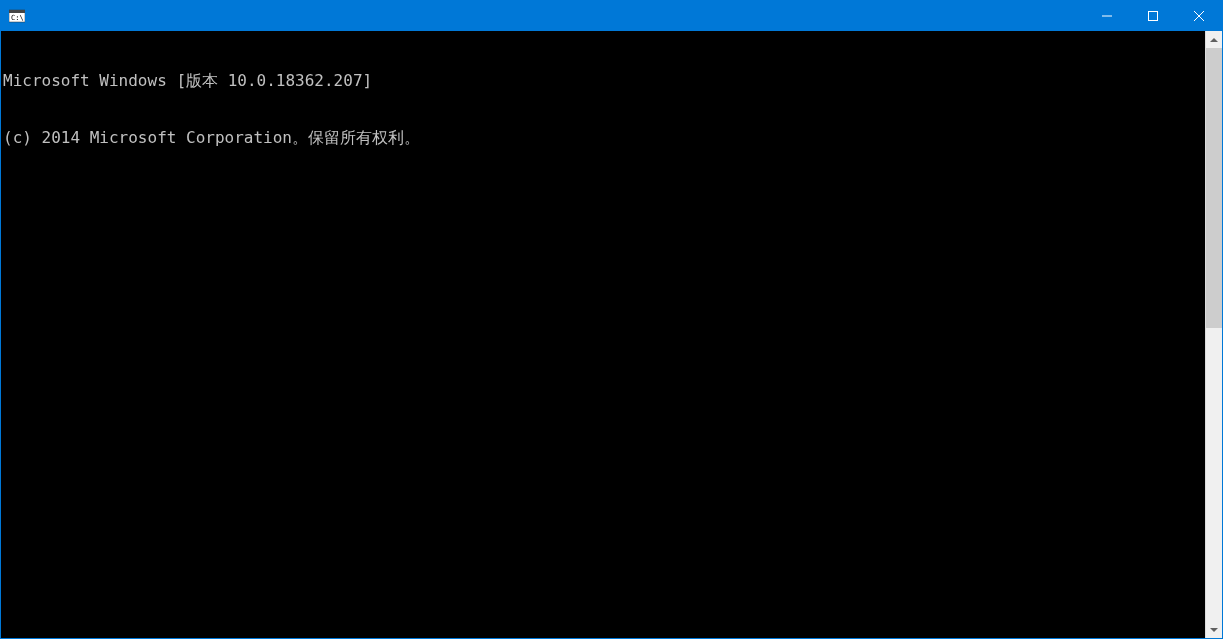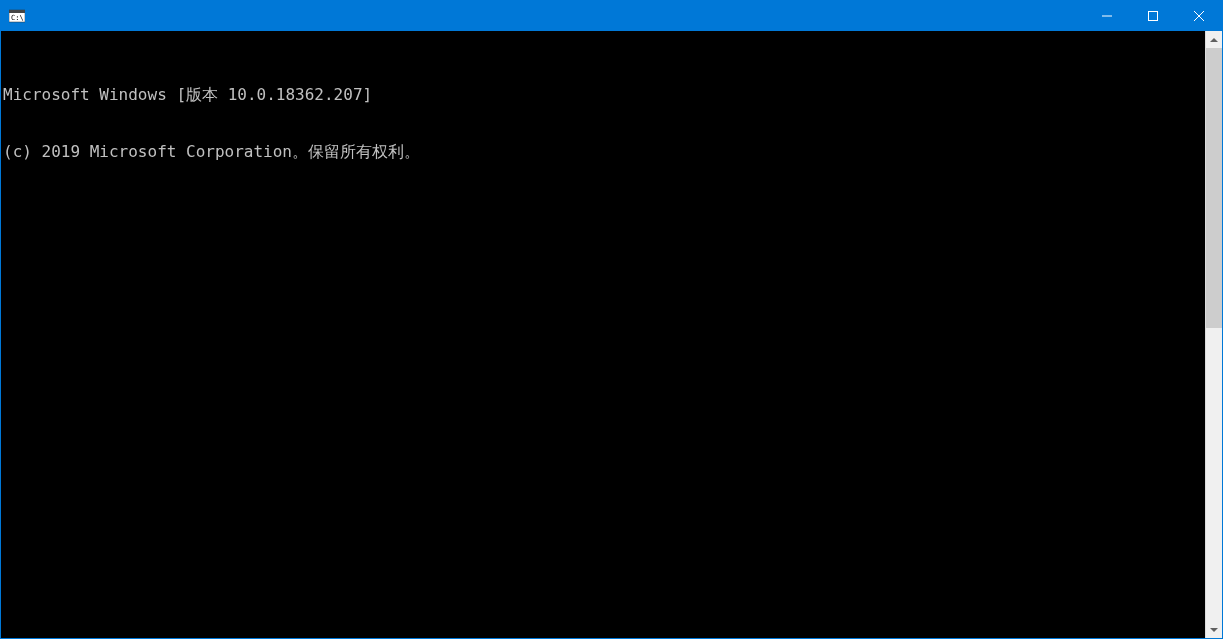--- a/index.html
+++ b/index.html
@@ -66,21 +66,21 @@
       background: #000;
       position: relative;
     }
     .terminal {
       flex: 1;
       background: #000;
       color: #c0c0c0;
       font-family: "NSimSun", "SimSun", "Consolas", monospace;
       font-size: 16px;
       line-height: 19px;
-      padding: 16px 0 0 2px;
+      padding: 2px 0 0 2px;
       white-space: pre;
       overflow: hidden;
     }
     .terminal-line {
       min-height: 19px;
     }
     .cursor {
       display: inline-block;
       width: 9px;
       height: 3px;
@@ -149,21 +149,21 @@
             <line x1="0" y1="0" x2="10" y2="10" stroke="#fff" stroke-width="1"></line>
             <line x1="10" y1="0" x2="0" y2="10" stroke="#fff" stroke-width="1"></line>
           </svg>
       </div>
     </div>
   </div>
 
   <div class="client-area">
     <div class="terminal">
       <div class="terminal-line">Microsoft Windows [版本 10.0.18362.207]</div>
-      <div class="terminal-line">(c) 2019 Microsoft Corporation。保留所有权利。</div>
+      <div class="terminal-line">(c) 2014 Microsoft Corporation。保留所有权利。</div>
       <div class="terminal-line"></div>
     </div>
 
     <div class="scrollbar-vert">
       <div class="scroll-arrow">
         <svg width="8" height="4" viewBox="0 0 8 4">
             <polygon points="4,0 8,4 0,4" fill="#606060"></polygon>
           </svg>
       </div>
       <div class="scroll-track">

